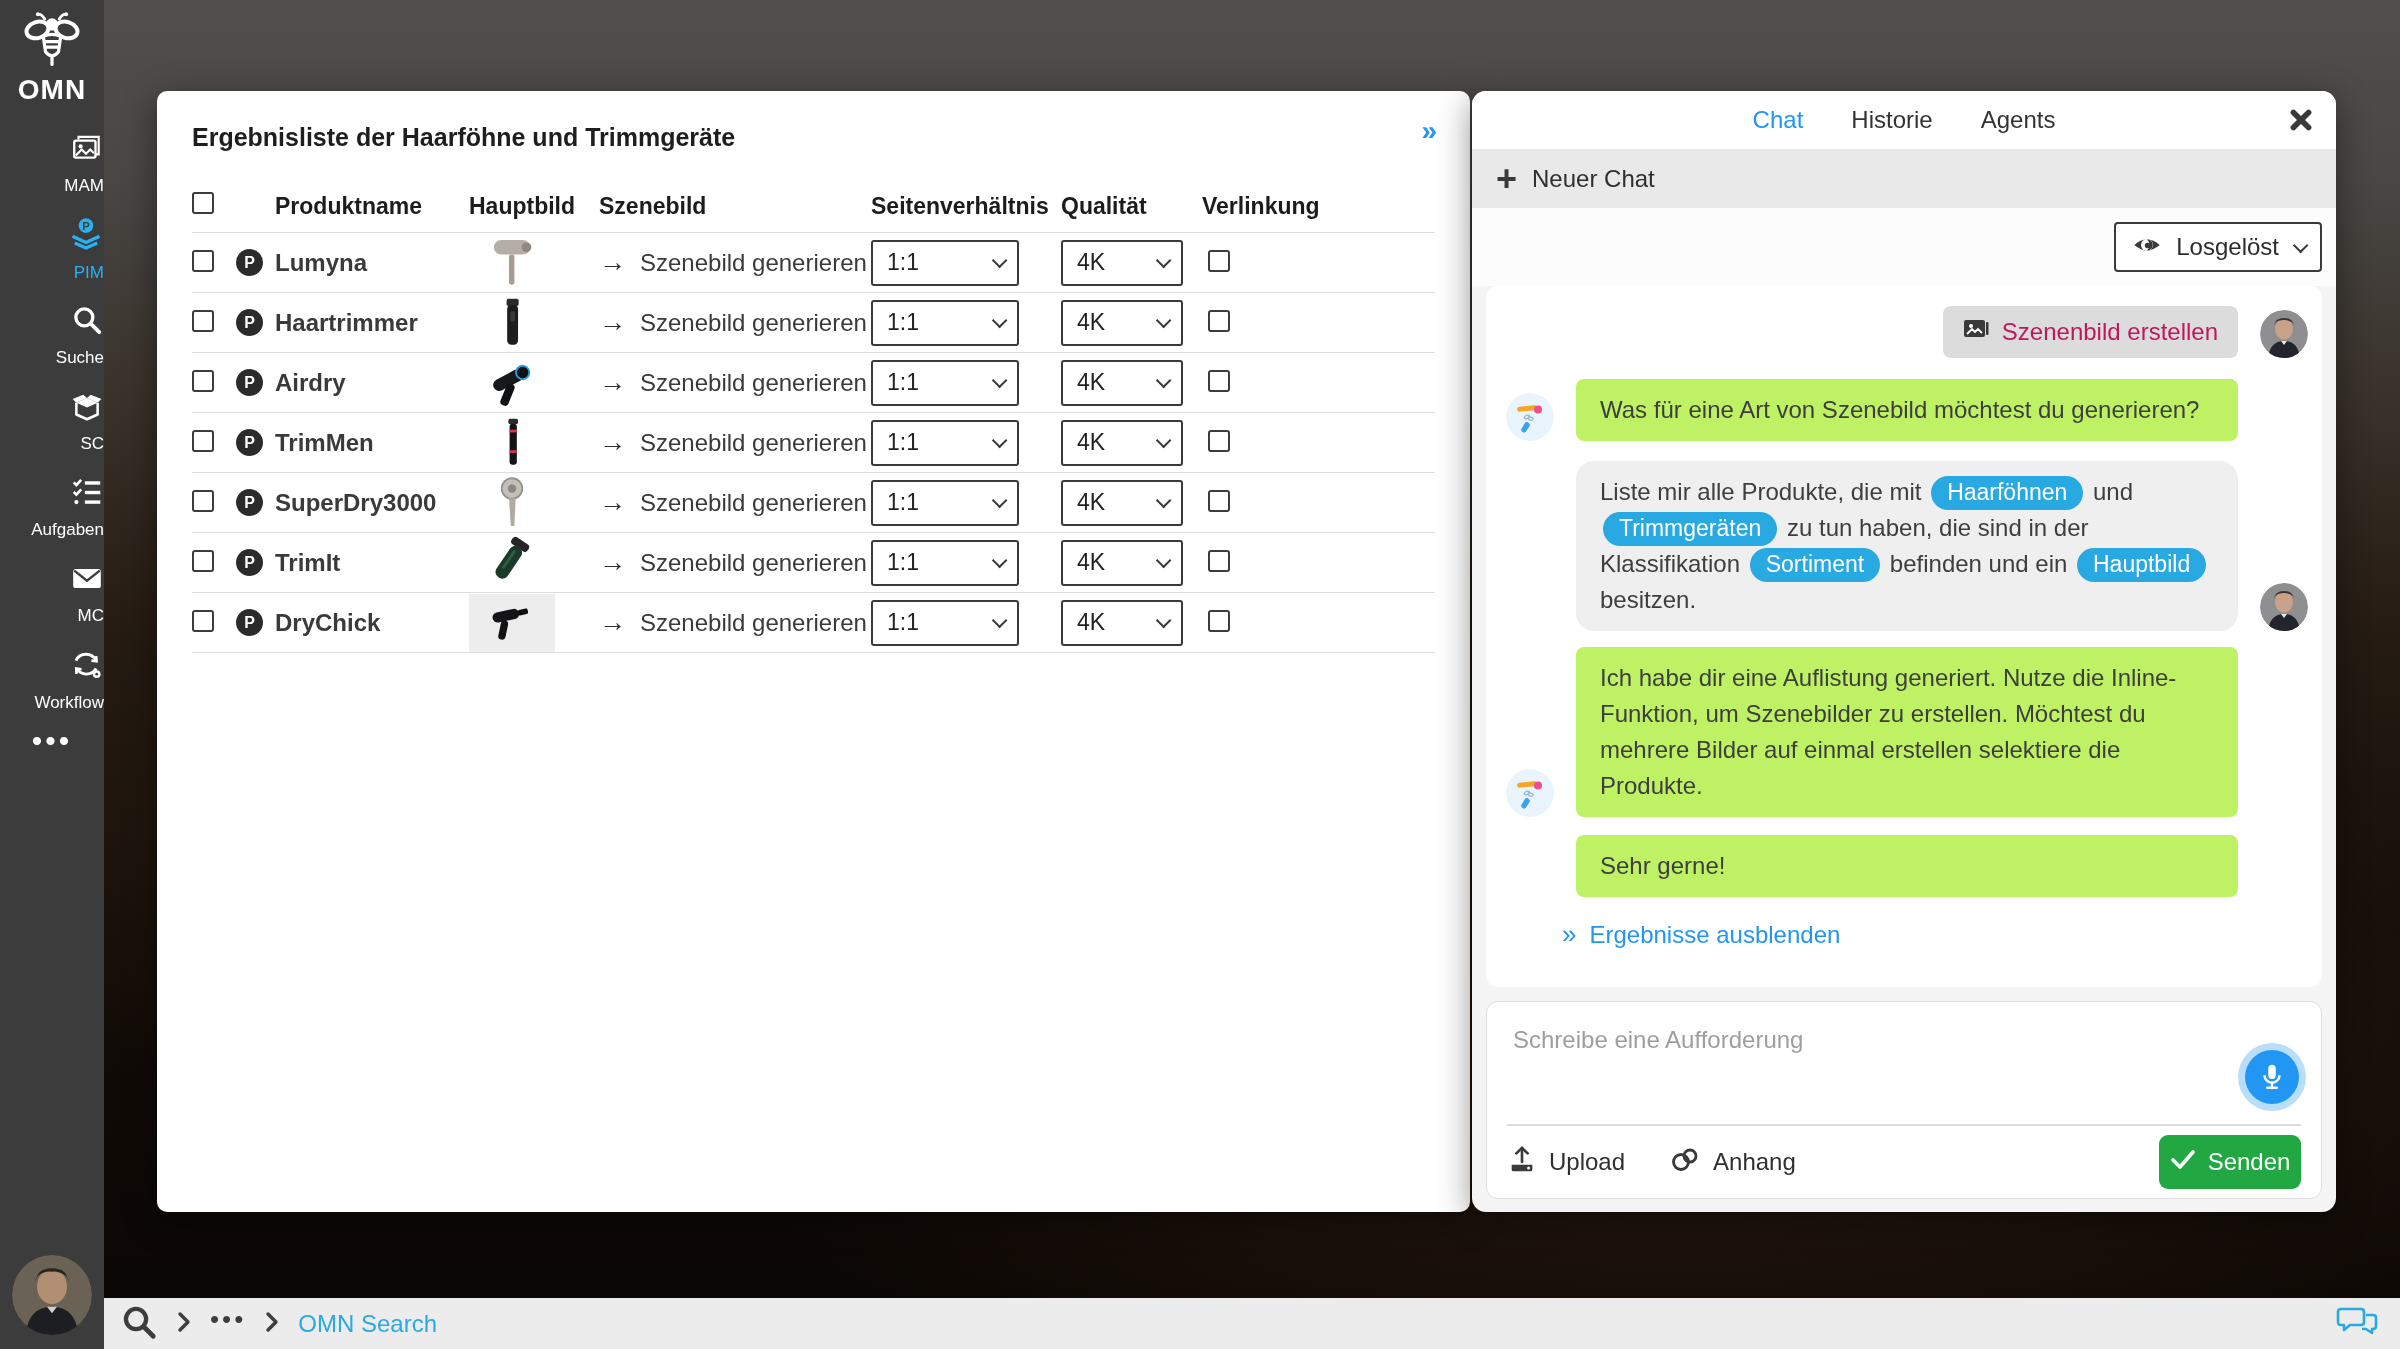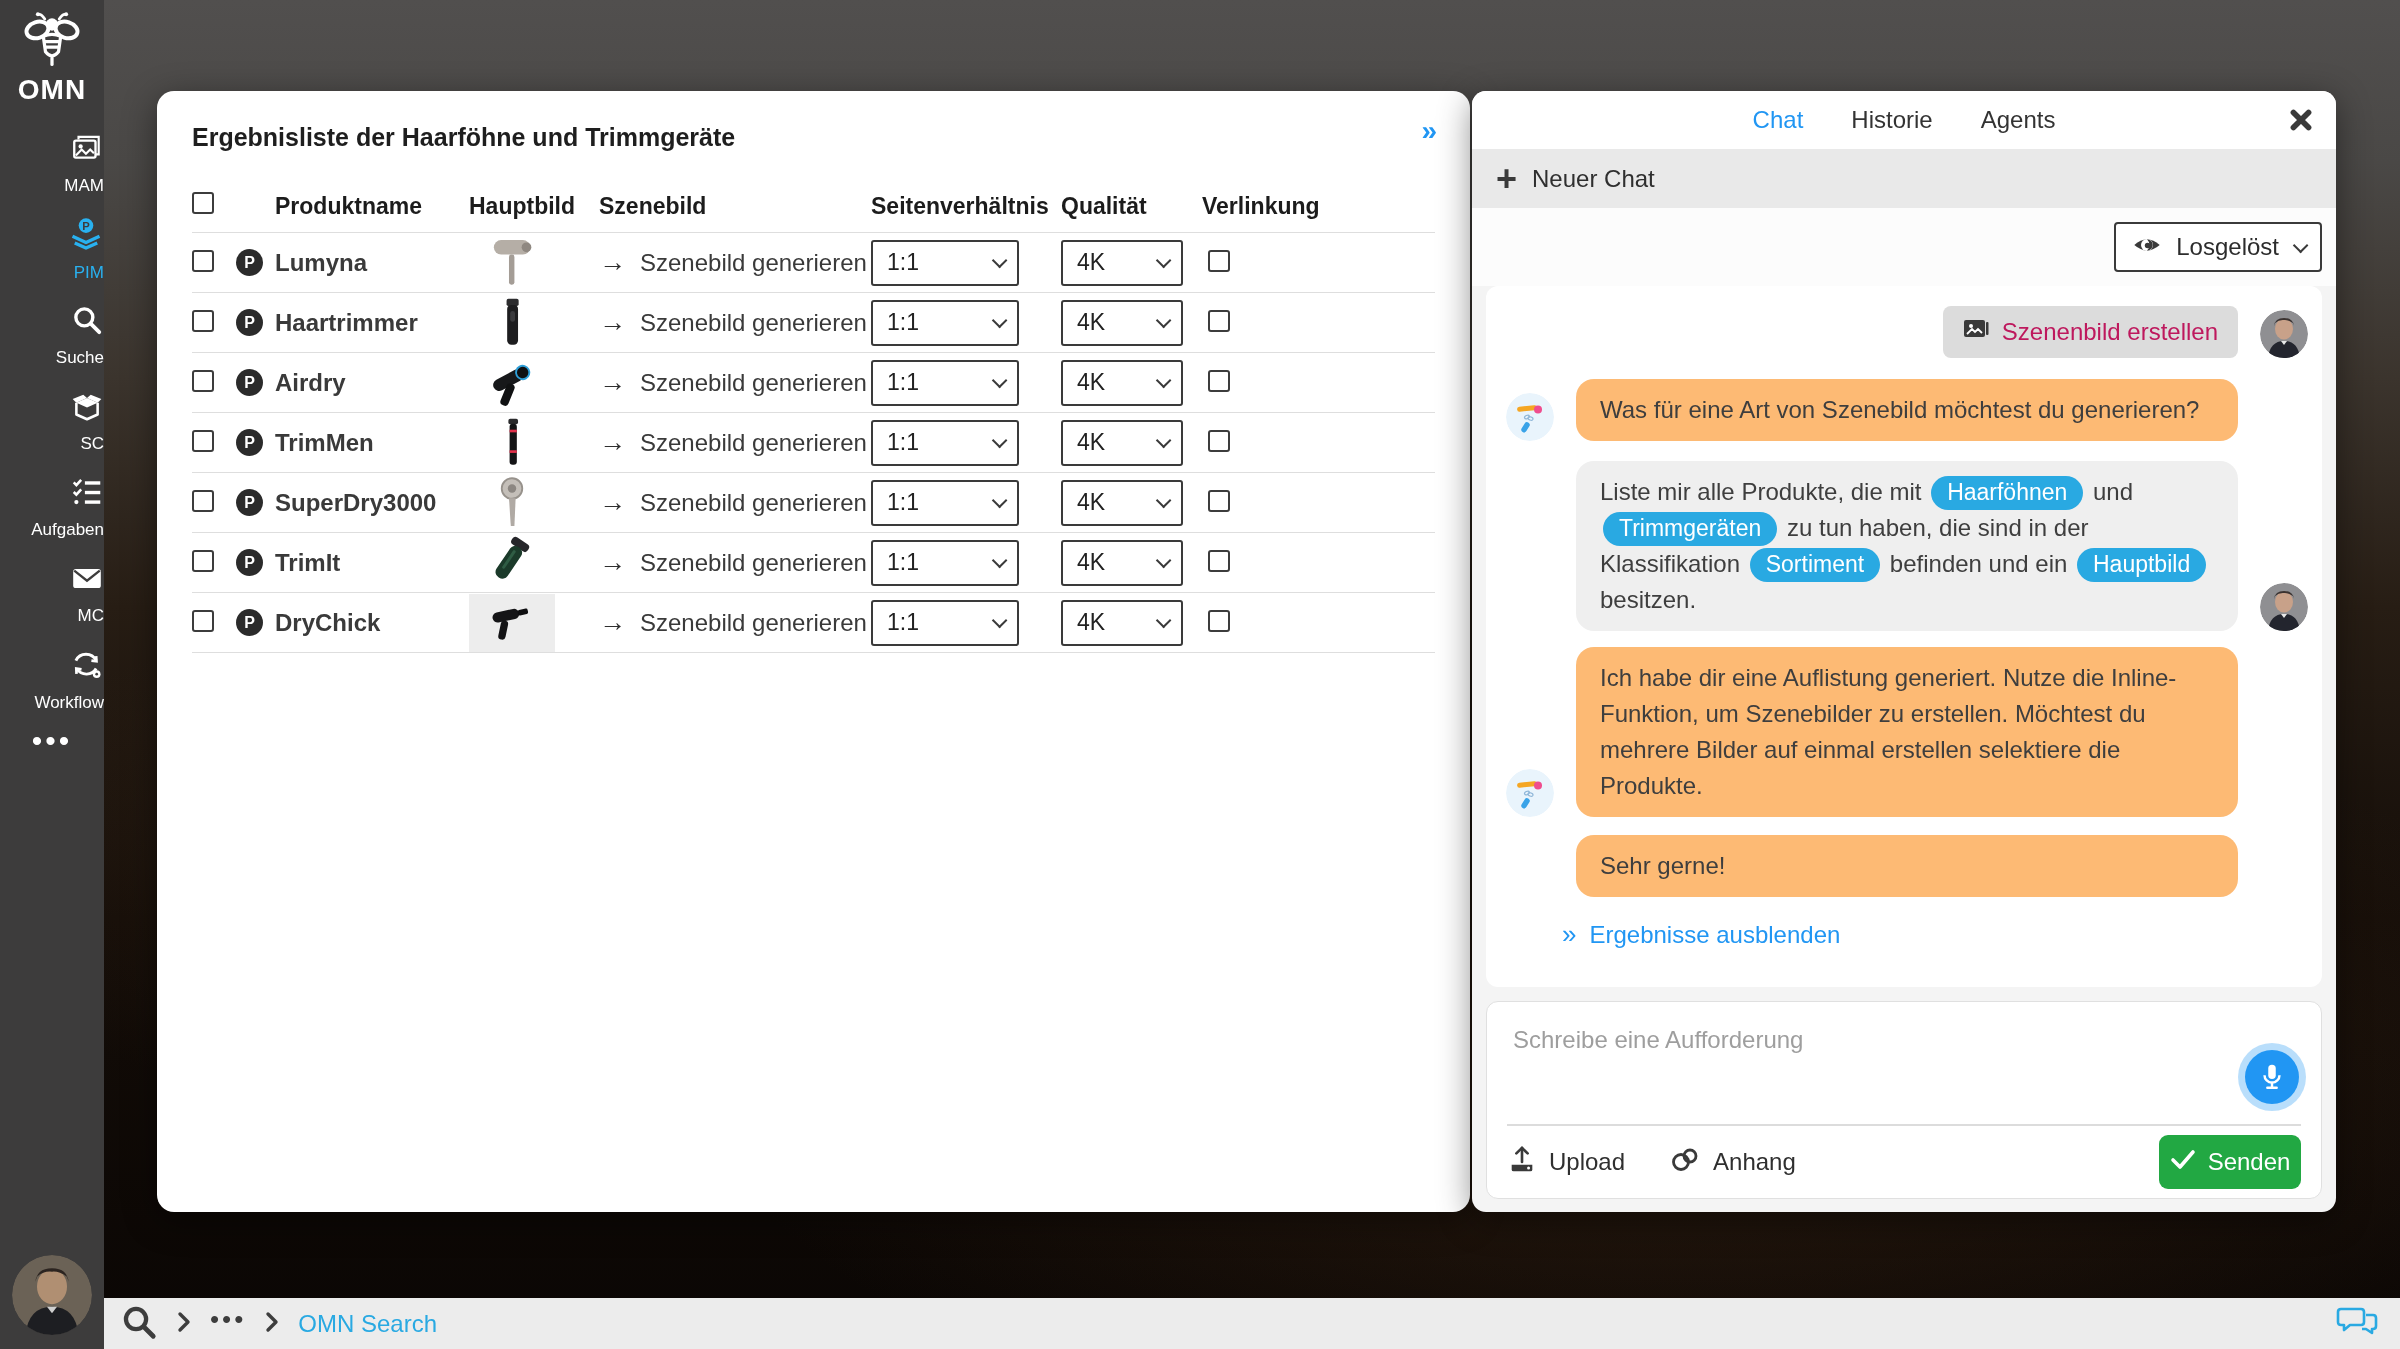--- a/index.html
+++ b/index.html
@@ -18,21 +18,21 @@
   .logo { margin-top:10px; display:flex; flex-direction:column; align-items:center; }
   .logo-text { color:#fff; font-weight:700; font-size:28px; letter-spacing:1px; margin-top:2px; }
   .nav { margin-top:14px; display:flex; flex-direction:column; align-items:center; }
   .nav-item { width:104px; height:86px; display:flex; flex-direction:column; align-items:flex-end; justify-content:center; gap:7px; cursor:pointer; }
   .nav-label { color:#fff; font-size:17px; }
   .nav-item.active .nav-label { color:#29b1f0; }
   .more-dots { margin-top:14px; color:#fff; font-size:30px; letter-spacing:3px; line-height:10px; cursor:pointer; }
   .side-avatar { margin-top:auto; margin-bottom:14px; width:80px; height:80px; border-radius:50%; overflow:hidden; }
   
   .main-panel { position:absolute; left:157px; top:91px; width:1313px; height:1121px; background:#fff;
-                border-radius:17px; box-shadow:0 8px 34px rgba(0,0,0,.45); padding:0 35px; z-index:4; }
+                border-radius:10px; box-shadow:0 8px 34px rgba(0,0,0,.45); padding:0 35px; z-index:4; }
   .panel-head { position:relative; padding-top:32px; }
   .panel-title { font-size:25px; font-weight:700; color:#1e1e1e; }
   .collapse-btn { position:absolute; right:-2px; top:24px; color:#2196f3; font-size:28px; font-weight:600; cursor:pointer; }
   .thead, .trow { display:grid; grid-template-columns:44px 233px 130px 272px 190px 141px 1fr; align-items:center; }
   .thead { margin-top:28px; height:52px; font-size:23px; font-weight:700; color:#1c1c1c; }
   .th-name { padding-left:39px; }
   .tbody { border-top:1px solid #dedede; }
   .trow { height:60px; border-bottom:1px solid #dedede; }
   input.cb { appearance:none; -webkit-appearance:none; width:22px; height:22px; border:2px solid #3c3c3c; border-radius:3px; background:#fff; cursor:pointer; }
   .name-cell { display:flex; align-items:center; gap:12px; }
@@ -62,21 +62,21 @@
   .new-chat-bar { height:59px; background:#e9e9e9; display:flex; align-items:center; padding-left:24px; gap:15px; cursor:pointer; flex:0 0 auto; }
   .plus-glyph { font-size:36px; font-weight:600; color:#3a3a3a; line-height:30px; }
   .new-chat-label { font-size:24px; color:#2f2f2f; }
   .mode-row { height:78px; background:#fcfcfc; display:flex; align-items:center; justify-content:flex-end; padding-right:14px; flex:0 0 auto; }
   .mode-select { height:50px; background:#fff; border:2px solid #3a3a3a; border-radius:4px; display:flex; align-items:center; gap:14px; padding:0 16px; cursor:pointer; }
   .mode-label { font-size:24px; color:#2c2c2c; }
   .messages-card { margin:0 14px; background:#fff; border-radius:12px; height:701px; padding:20px 14px 0 20px; flex:0 0 auto; }
   .msg-grid { display:grid; grid-template-columns:48px 1fr 48px; column-gap:22px; }
   .avatar-48 { width:48px; height:48px; border-radius:50%; overflow:hidden; align-self:end; }
   .bubble { font-size:24px; line-height:36px; color:#3e3e3e; border-radius:18px; padding:13px 24px; }
-  .bubble.bot { background:#fdba74; }
+  .bubble.bot { background:#bef264;border-radius:8px; }
   .bubble.user { background:#efefef; }
   .chip-row { align-items:center; }
   .chip { justify-self:end; background:#dcdcdc; border-radius:8px; height:52px; display:flex; align-items:center; gap:13px; padding:0 20px; cursor:pointer; }
   .chip-label { font-size:24px; color:#be185d; }
   .pill { display:inline-block; background:#29a9e2; color:#fff; border-radius:999px; padding:0 16px 2px; margin:0 3px; line-height:32px; font-size:23px; }
   .results-link { display:flex; align-items:center; gap:13px; margin:22px 0 0 56px; color:#2196f3; cursor:pointer; }
   .results-link .glyph { font-size:26px; }
   .results-link .lbl { font-size:24px; }
   .input-card { margin:14px 14px 0; background:#fff; border:1px solid #e0e0e0; border-radius:12px; height:198px; position:relative; flex:0 0 auto; }
   .composer-input { display:block; width:680px; height:90px; border:none; outline:none; resize:none; background:transparent;

